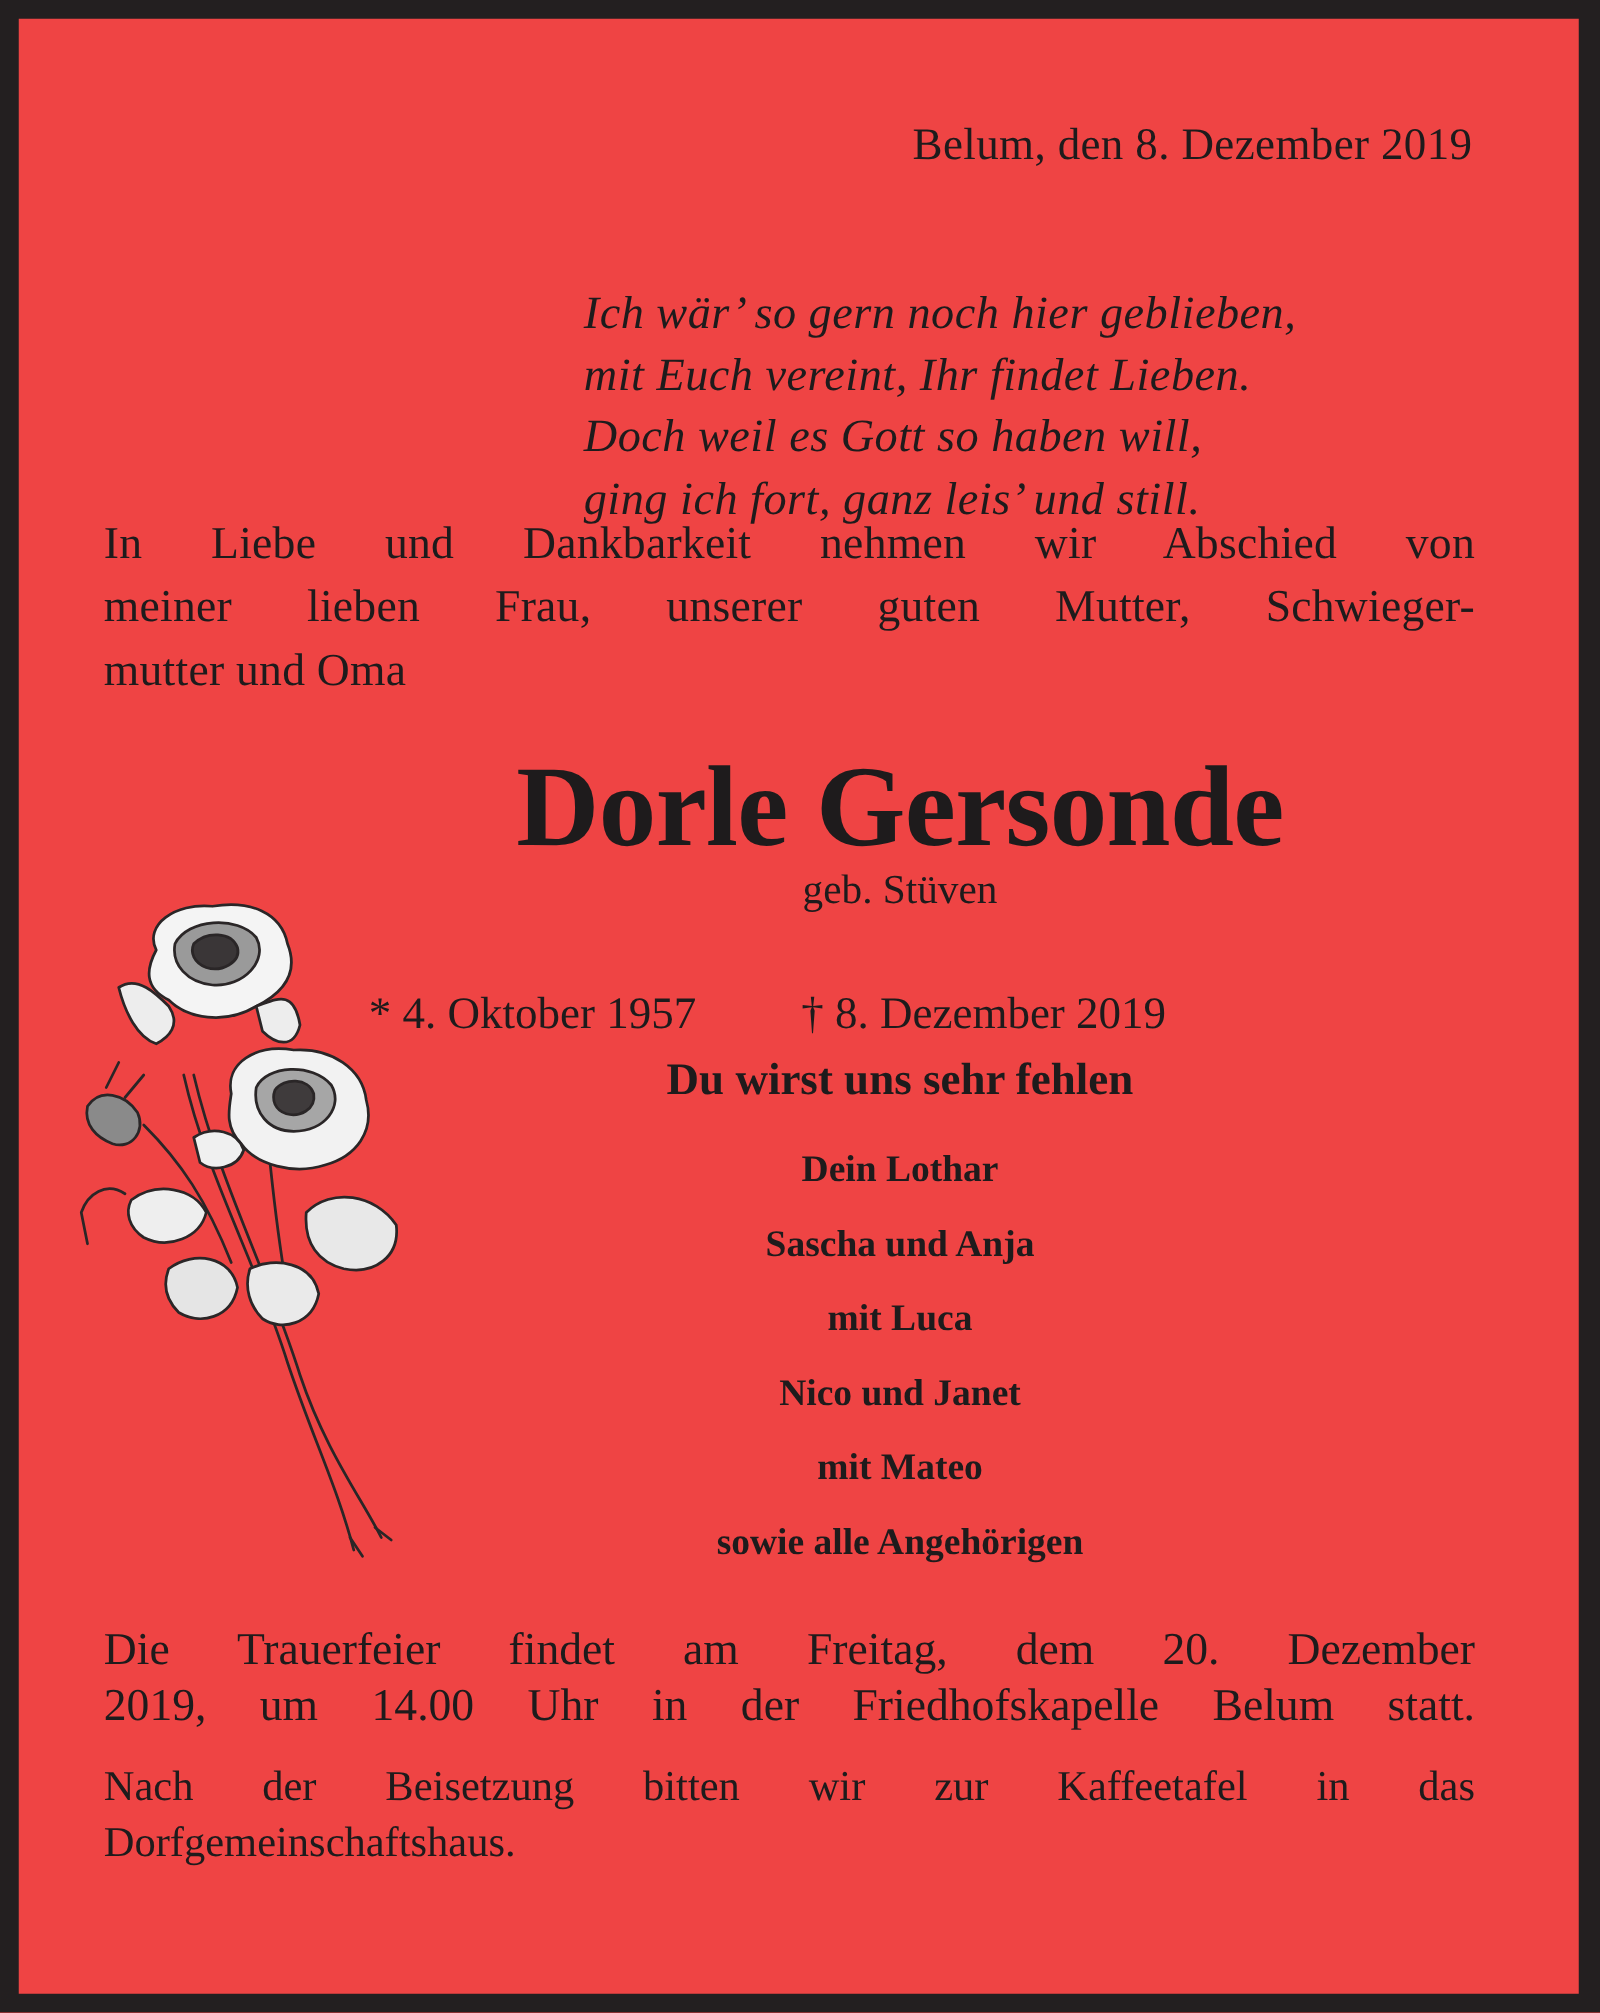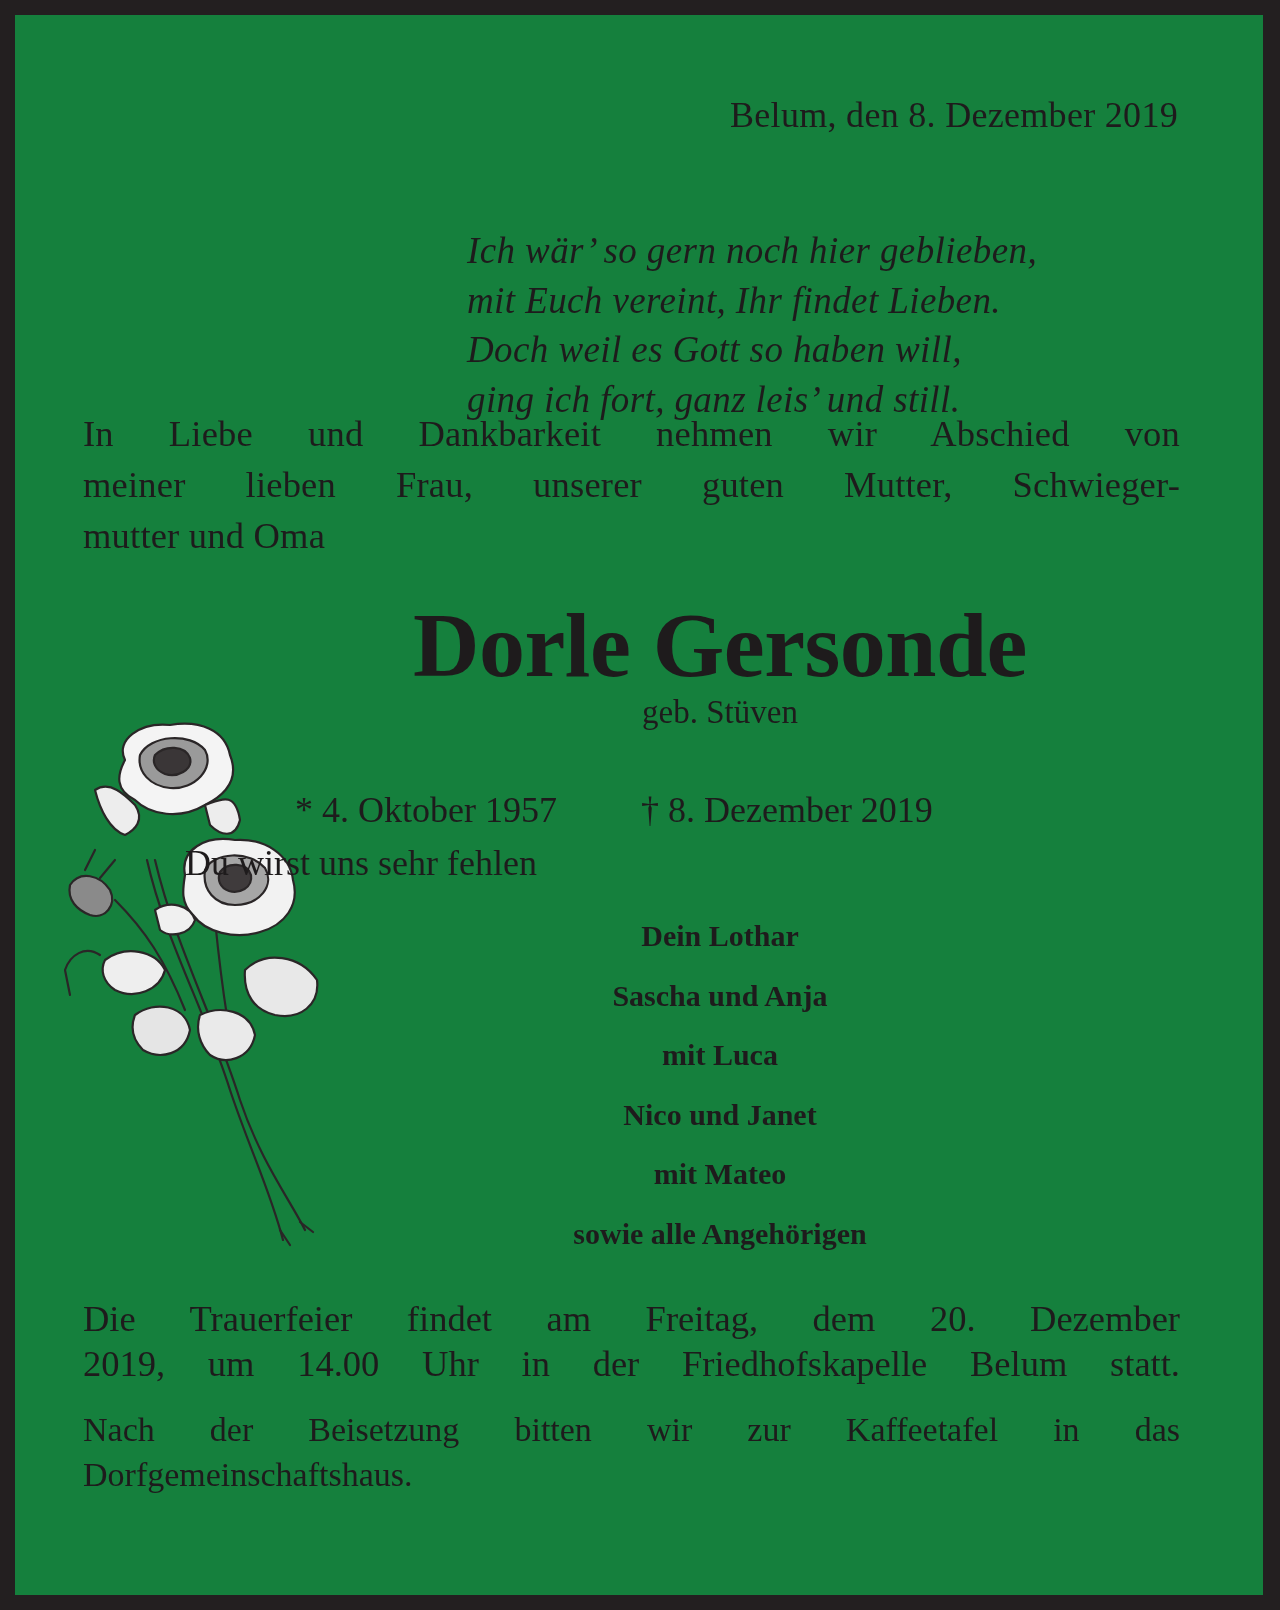--- a/index.html
+++ b/index.html
@@ -8,21 +8,21 @@
       background: #231f20;
       position: relative;
       overflow: hidden;
       font-family: "Liberation Serif", "DejaVu Serif", serif;
       color: #1e1b1c;
     }
     .frame {
       position: absolute;
       left: 15px; top: 15px;
       width: 1248px; height: 1580px;
-      background: #15803d;
+      background: #ef4444;
     }
     .abs { position: absolute; }
     .place-date {
       right: 85px; top: 78px;
       font-size: 36px; line-height: 44px;
       text-align: right;
       letter-spacing: 0.3px;
     }
     .poem {
       left: 452px; top: 163px;
@@ -54,22 +54,22 @@
     }
     .dates {
       left: 280px; top: 734px;
       font-size: 36px; line-height: 44px;
       white-space: nowrap;
       margin-top: 39px;
     }
     .dates .death { margin-left: 84px; }
     .miss {
       left: 170px; top: 826px; width: 1070px;
-      text-align: left;
-      font-size: 36px; line-height: 44px;
+      text-align: center;
+      font-size: 36px; line-height: 44px; font-weight: bold;
     }
     .signers {
       left: 170px; top: 891px; width: 1070px;
       text-align: center;
       font-size: 30px; line-height: 59.5px;
       font-weight: bold;
     }
     .ceremony {
       left: 68px; top: 1281px; width: 1097px;
       font-size: 36.5px; line-height: 45px;

